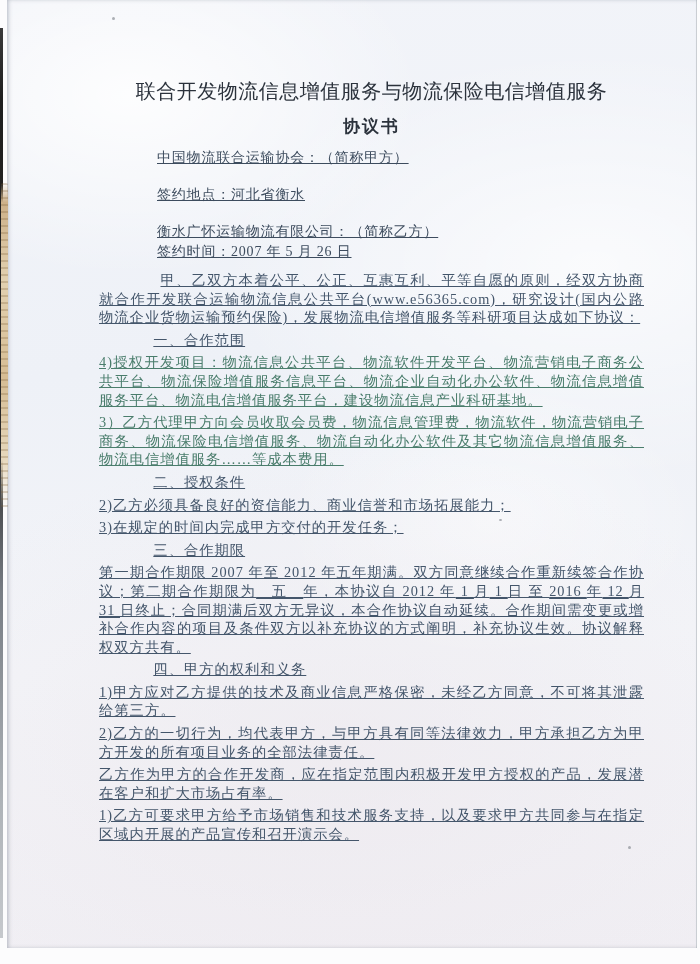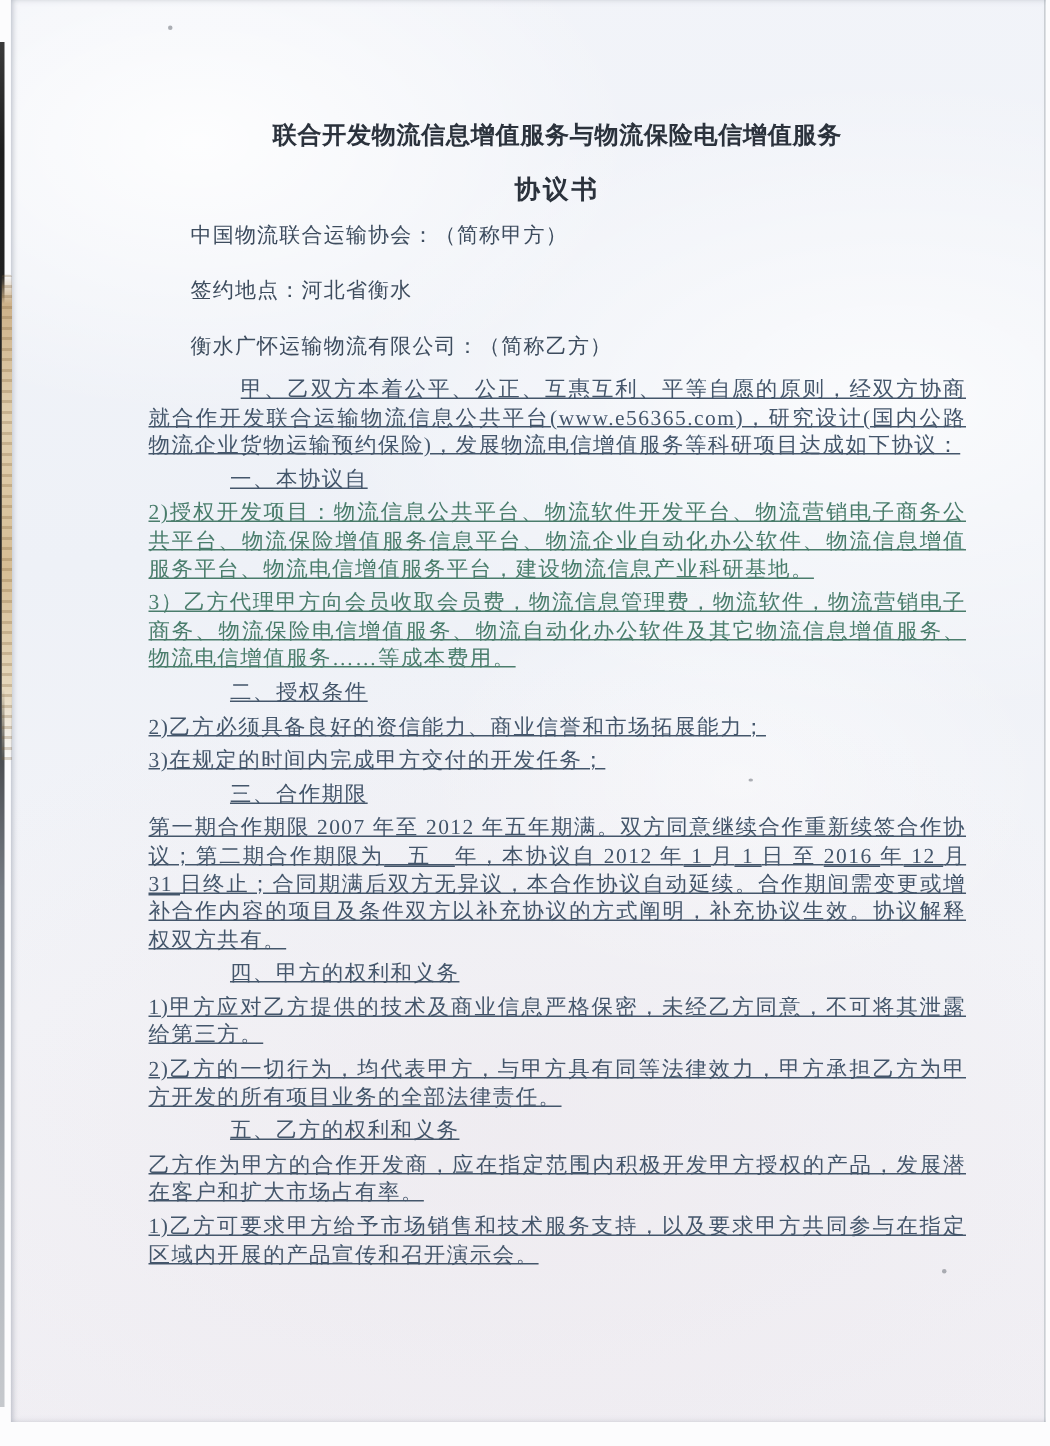--- a/index.html
+++ b/index.html
@@ -28,29 +28,29 @@
     position:absolute;left:1px;top:183px;width:7px;height:325px;
     background:
       repeating-linear-gradient(180deg, rgba(120,90,50,.25) 0 2px, rgba(120,90,50,0) 2px 7px),
       linear-gradient(180deg, rgba(205,177,137,0) 0%, #cdb189 6%, #e2d1b1 30%, #d6bd94 60%, #e6d8bd 85%, rgba(205,177,137,0) 100%);
     border-radius:2px;
   }
   .speck{position:absolute;border-radius:50%;background:#8a8f96;opacity:.7;}
   
   .content{position:absolute;left:88px;top:0;width:553px;color:#44566b;}
   .doc-title{
-    margin:78px 0 0 0;font-size:16px;line-height:26px;font-weight:bold;
+    margin:78px 0 0 0;font-size:20px;line-height:26px;font-weight:normal;
     text-align:center;color:#2b323c;letter-spacing:.5px;white-space:nowrap;
   }
   .doc-subtitle{
     margin:10px 0 0 0;font-size:17px;line-height:26px;font-weight:bold;
     text-align:center;color:#2b323c;letter-spacing:2px;
   }
   .party-block{margin-top:8px;}
-  .party-line{margin:0 0 0 32px;font-size:14px;line-height:20px;color:#3d4c5e;letter-spacing:.8px;}
+  .party-line{margin:0 0 0 62px;font-size:14px;line-height:20px;color:#3d4c5e;letter-spacing:.8px;text-decoration:underline;}
   .gap17{margin-top:17px;}
   .doc-body{margin-top:9px;font-size:14.3px;line-height:18.6px;letter-spacing:1px;text-align:justify;}
   .doc-body p{margin:4px;text-decoration:underline;}
   .blk-h{padding-left:3.8em;}
   .p-indent{text-indent:4.3em;}
   .u{text-decoration:underline;text-underline-offset:2px;}
 </style>
 </head>
 <body>
 
@@ -59,36 +59,36 @@
   <div class="paper">
     <div class="content">
 
       <div class="doc-title">联合开发物流信息增值服务与物流保险电信增值服务</div>
       <div class="doc-subtitle">协议书</div>
 
       <div class="party-block">
         <div class="party-line">中国物流联合运输协会：（简称甲方）</div>
         <div class="party-line gap17">签约地点：河北省衡水</div>
         <div class="party-line gap17">衡水广怀运输物流有限公司：（简称乙方）</div>
+        <div class="party-line">签约时间：2007 年 5 月 26 日</div>
       </div>
 
       <div class="doc-body" id="doc-body">
           <p class="blk-p p-indent"><span>甲、乙双方本着公平、公正、互惠互利、平等自愿的原则，经双方协商就合作开发联合运输物流信息公共平台(www.e56365.com)，研究设计(国内公路物流企业货物运输预约保险)，发展物流电信增值服务等科研项目达成如下协议：</span></p>
-          <p class="blk-h"><span>一、本协议自</span></p>
-          <p class="blk-p" style="color: rgb(74, 125, 108);"><span>2)授权开发项目：物流信息公共平台、物流软件开发平台、物流营销电子商务公共平台、物流保险增值服务信息平台、物流企业自动化办公软件、物流信息增值服务平台、物流电信增值服务平台，建设物流信息产业科研基地。</span></p>
+          <p class="blk-h"><span>一、合作范围</span></p>
+          <p class="blk-p" style="color: rgb(74, 125, 108);"><span>4)授权开发项目：物流信息公共平台、物流软件开发平台、物流营销电子商务公共平台、物流保险增值服务信息平台、物流企业自动化办公软件、物流信息增值服务平台、物流电信增值服务平台，建设物流信息产业科研基地。</span></p>
           <p class="blk-p" style="color: rgb(74, 125, 108);"><span>3）乙方代理甲方向会员收取会员费，物流信息管理费，物流软件，物流营销电子商务、物流保险电信增值服务、物流自动化办公软件及其它物流信息增值服务、物流电信增值服务……等成本费用。</span></p>
           <p class="blk-h"><span>二、授权条件</span></p>
           <p class="blk-p"><span>2)乙方必须具备良好的资信能力、商业信誉和市场拓展能力；</span></p>
           <p class="blk-p"><span>3)在规定的时间内完成甲方交付的开发任务；</span></p>
           <p class="blk-h"><span>三、合作期限</span></p>
           <p class="blk-p"><span>第一期合作期限 2007 年至 2012 年五年期满。双方同意继续合作重新续签合作协议；第二期合作期限为</span><span class="u">　五　</span><span>年，本协议自 2012 年</span><span class="u"> 1 </span><span>月</span><span class="u"> 1 </span><span>日 至 </span><span class="u"> 2016 </span><span>年</span><span class="u"> 12 </span><span>月</span><span class="u"> 31 </span><span>日终止；合同期满后双方无异议，本合作协议自动延续。合作期间需变更或增补合作内容的项目及条件双方以补充协议的方式阐明，补充协议生效。协议解释权双方共有。</span></p>
           <p class="blk-h"><span>四、甲方的权利和义务</span></p>
           <p class="blk-p"><span>1)甲方应对乙方提供的技术及商业信息严格保密，未经乙方同意，不可将其泄露给第三方。</span></p>
           <p class="blk-p"><span>2)乙方的一切行为，均代表甲方，与甲方具有同等法律效力，甲方承担乙方为甲方开发的所有项目业务的全部法律责任。</span></p>
-          <p class="blk-h"><span>五、乙方的权利和义务</span></p>
           <p class="blk-p"><span>乙方作为甲方的合作开发商，应在指定范围内积极开发甲方授权的产品，发展潜在客户和扩大市场占有率。</span></p>
           <p class="blk-p"><span>1)乙方可要求甲方给予市场销售和技术服务支持，以及要求甲方共同参与在指定区域内开展的产品宣传和召开演示会。</span></p>
         </div>
 
     </div>
   </div>
 
   <div class="edge-black"></div>
   <div class="edge-tan"></div>
   <div class="speck" style="left:112px;top:17px;width:3px;height:3px;"></div>

